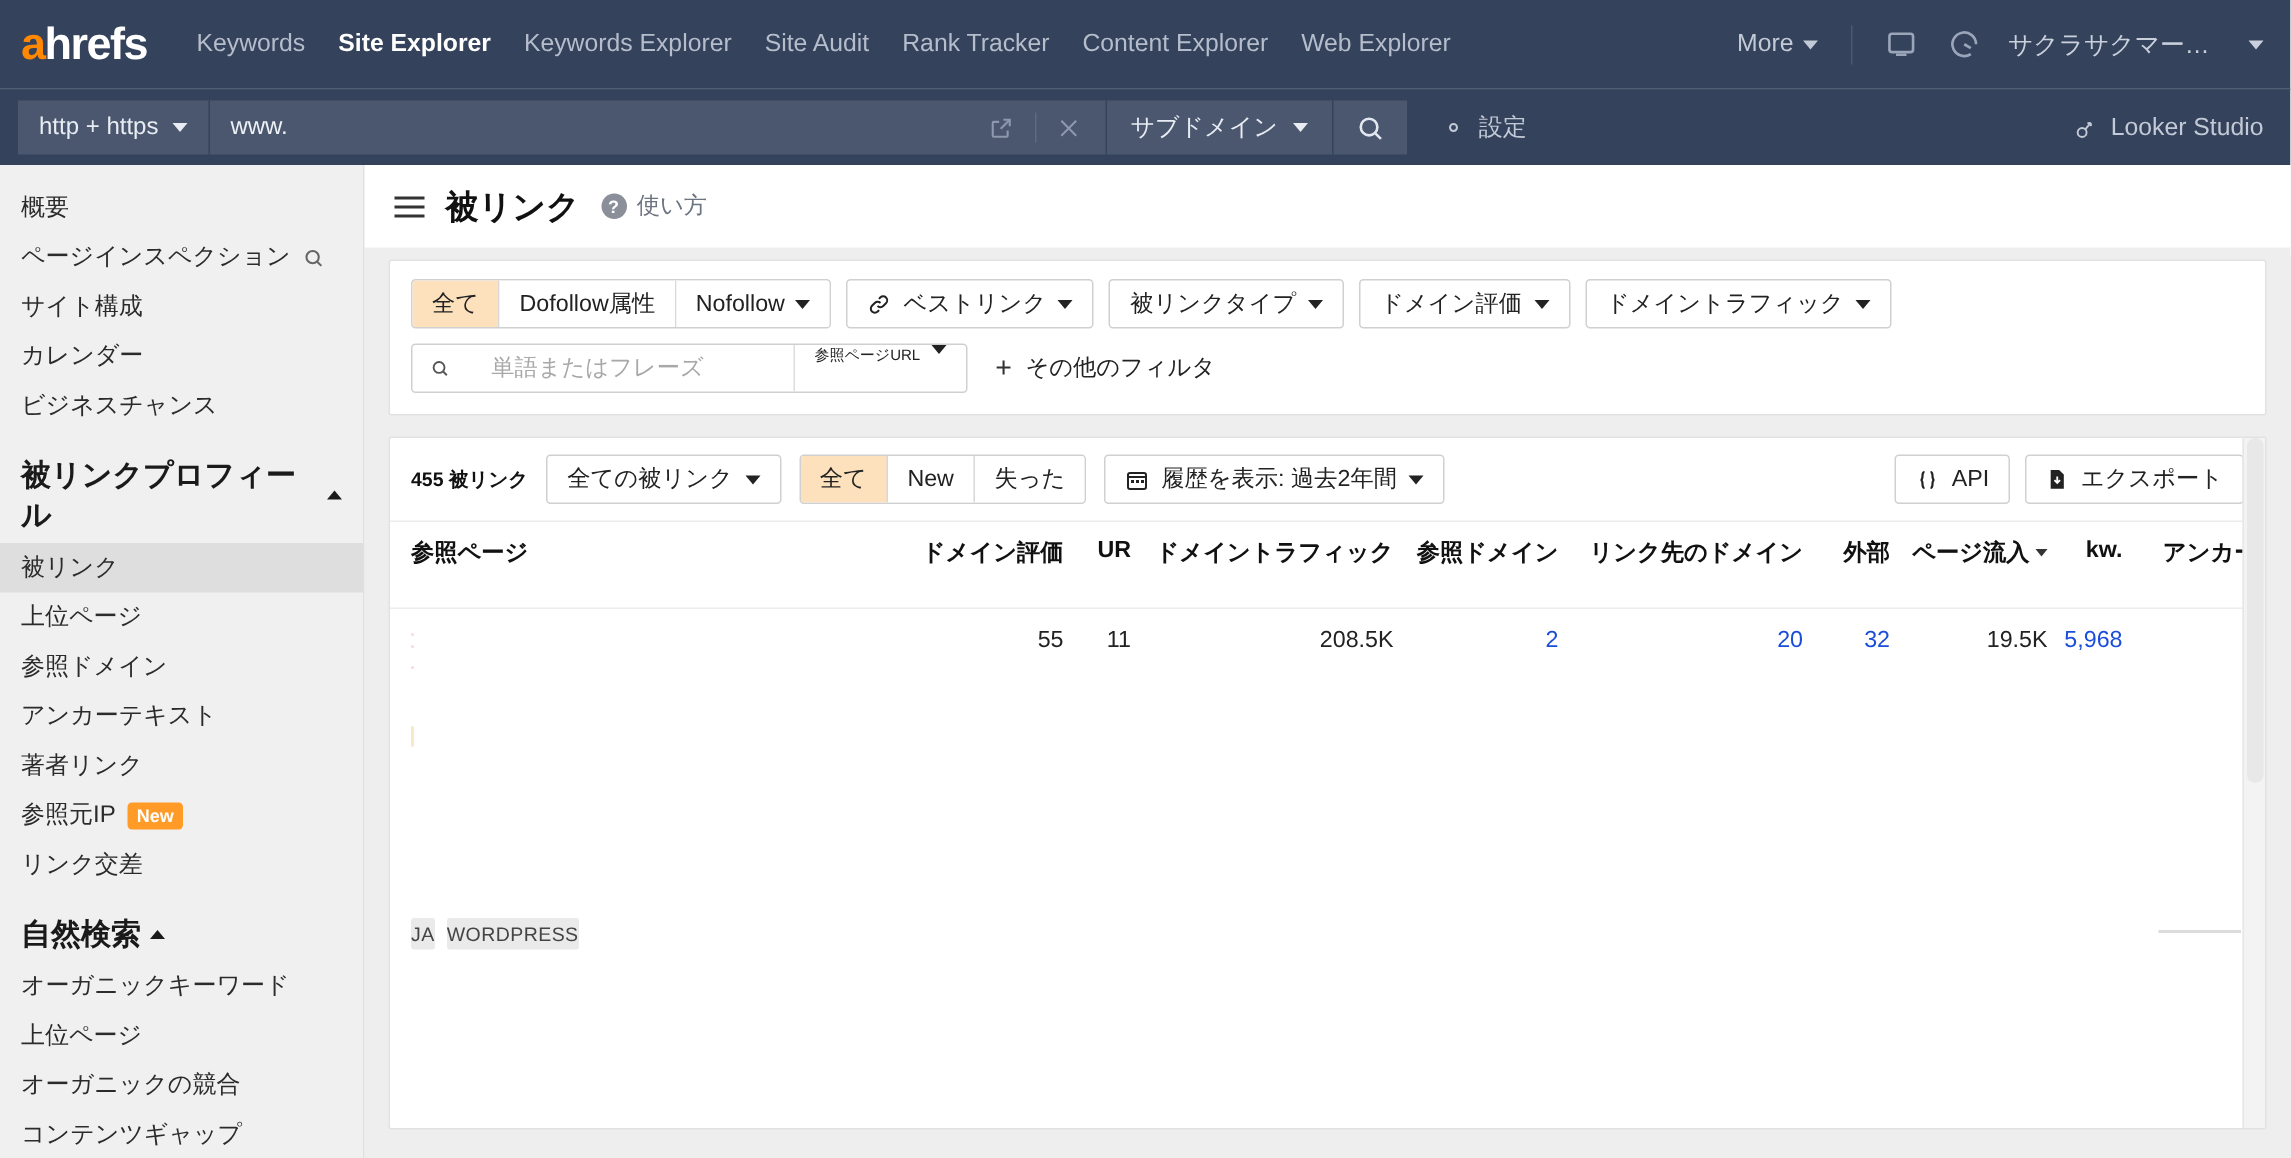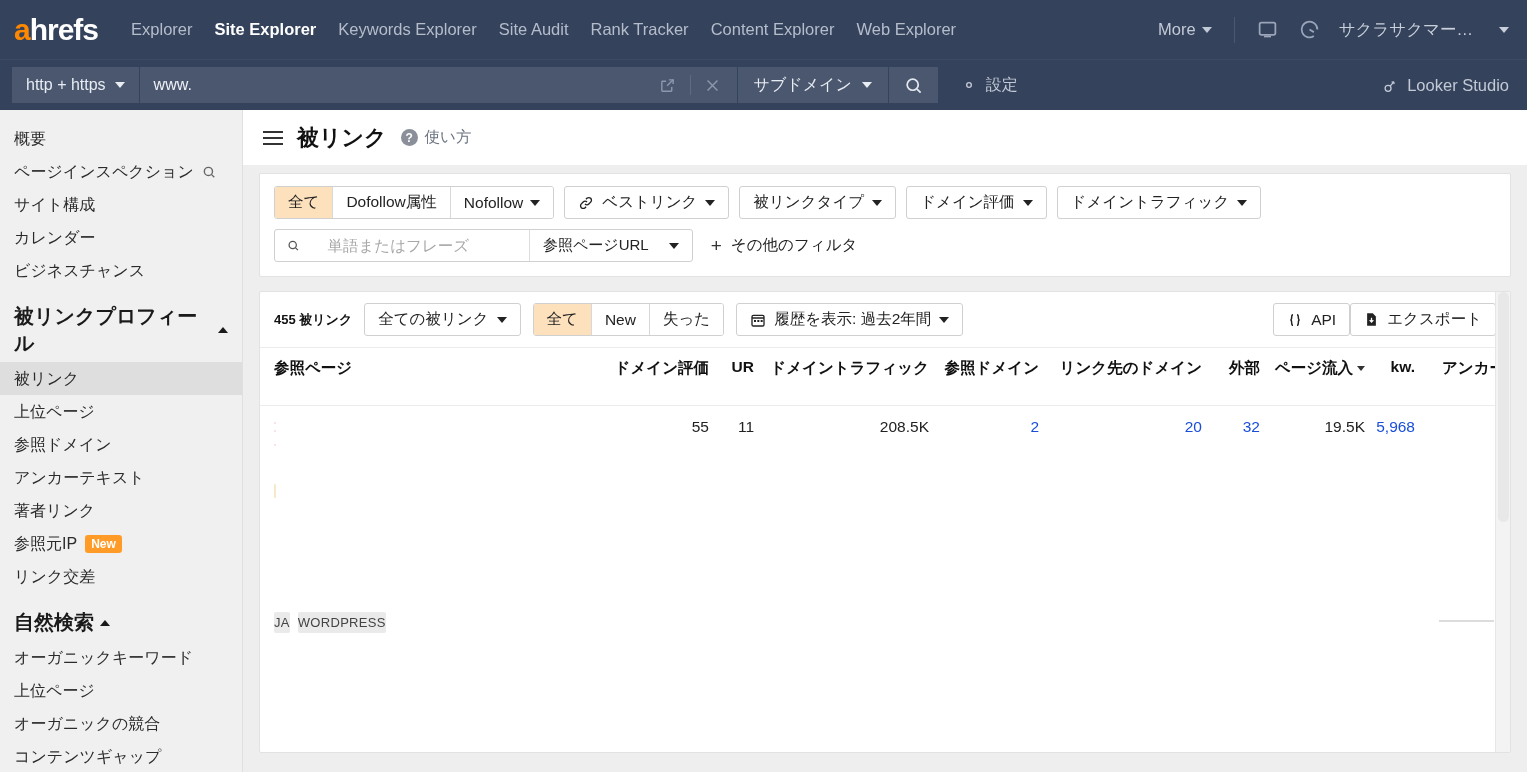--- a/index.html
+++ b/index.html
@@ -259,22 +259,22 @@
     padding: 0 12px; width: 255px;
     border-right: 1px solid #ddd;
   }
   .search-pill input {
     border: none; outline: none; font-size: 15.5px;
     font-family: "Liberation Sans", sans-serif;
     width: 100%; color: #222; background: transparent;
   }
   .search-pill input::placeholder { color: #a8a8a8; }
   .search-pill .sdrop {
-    display:flex; align-items:center; gap:20px;
-    padding: 0 13px; font-size: 15px; color: #222; cursor:pointer; white-space:nowrap;
+    display:flex; align-items:flex-start; gap:8px;
+    padding: 0 13px; font-size: 10px; color: #222; cursor:pointer; white-space:nowrap;
   }
   .more-filters {
     display:flex; align-items:center; gap: 9px;
     font-size: 15.5px; color:#222; cursor: pointer; margin-left: 8px;
   }
   .plus-ico { font-size: 19px; line-height: 16px; color:#333; font-weight: 500; }
 
   
   .table-card {
     background: #fff;
@@ -284,21 +284,21 @@
     height: 462px;
     position: relative;
     overflow: hidden;
   }
   .table-toolbar {
     display:flex; align-items:center; gap: 12px;
     padding: 11px 14px;
     border-bottom: 1px solid #ececec;
   }
   .count-label { font-size: 13px; font-weight: bold; color: #111; white-space: nowrap; }
-  .toolbar-right { margin-left: auto; display:flex; align-items:center; }
+  .toolbar-right { margin-left: auto; display:flex; align-items:center; gap: 10px; }
 
   .thead {
     display: flex;
     align-items: flex-start;
     padding: 10px 14px 0 14px;
     border-bottom: 1px solid #ececec;
     height: 58px;
   }
   .th {
     font-size: 15.5px; font-weight: bold; color: #111;
@@ -360,21 +360,21 @@
     width: 55px; height: 2px; background: #dcdcdc;
   }
   svg { display: block; }
 </style>
 </head>
 <body>
 
 <div class="topnav">
   <div class="logo"><span class="a">a</span><span>hrefs</span></div>
   <div class="navlinks">
-    <div class="navlink">Explorer</div>
+    <div class="navlink">Keywords</div>
     <div class="navlink active">Site Explorer</div>
     <div class="navlink">Keywords Explorer</div>
     <div class="navlink">Site Audit</div>
     <div class="navlink">Rank Tracker</div>
     <div class="navlink">Content Explorer</div>
     <div class="navlink">Web Explorer</div>
   </div>
   <div class="nav-right">
     <div class="more-link">
       <span>More</span>

